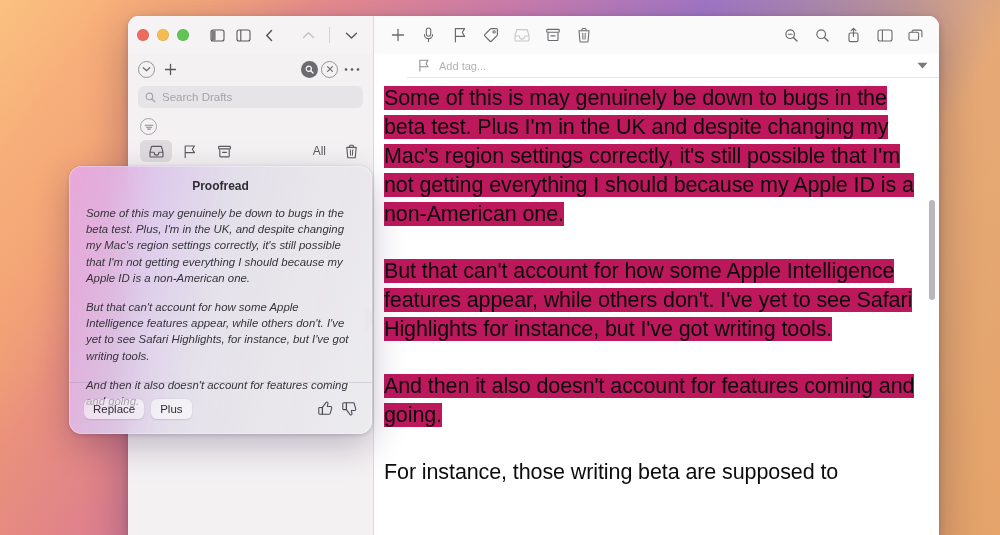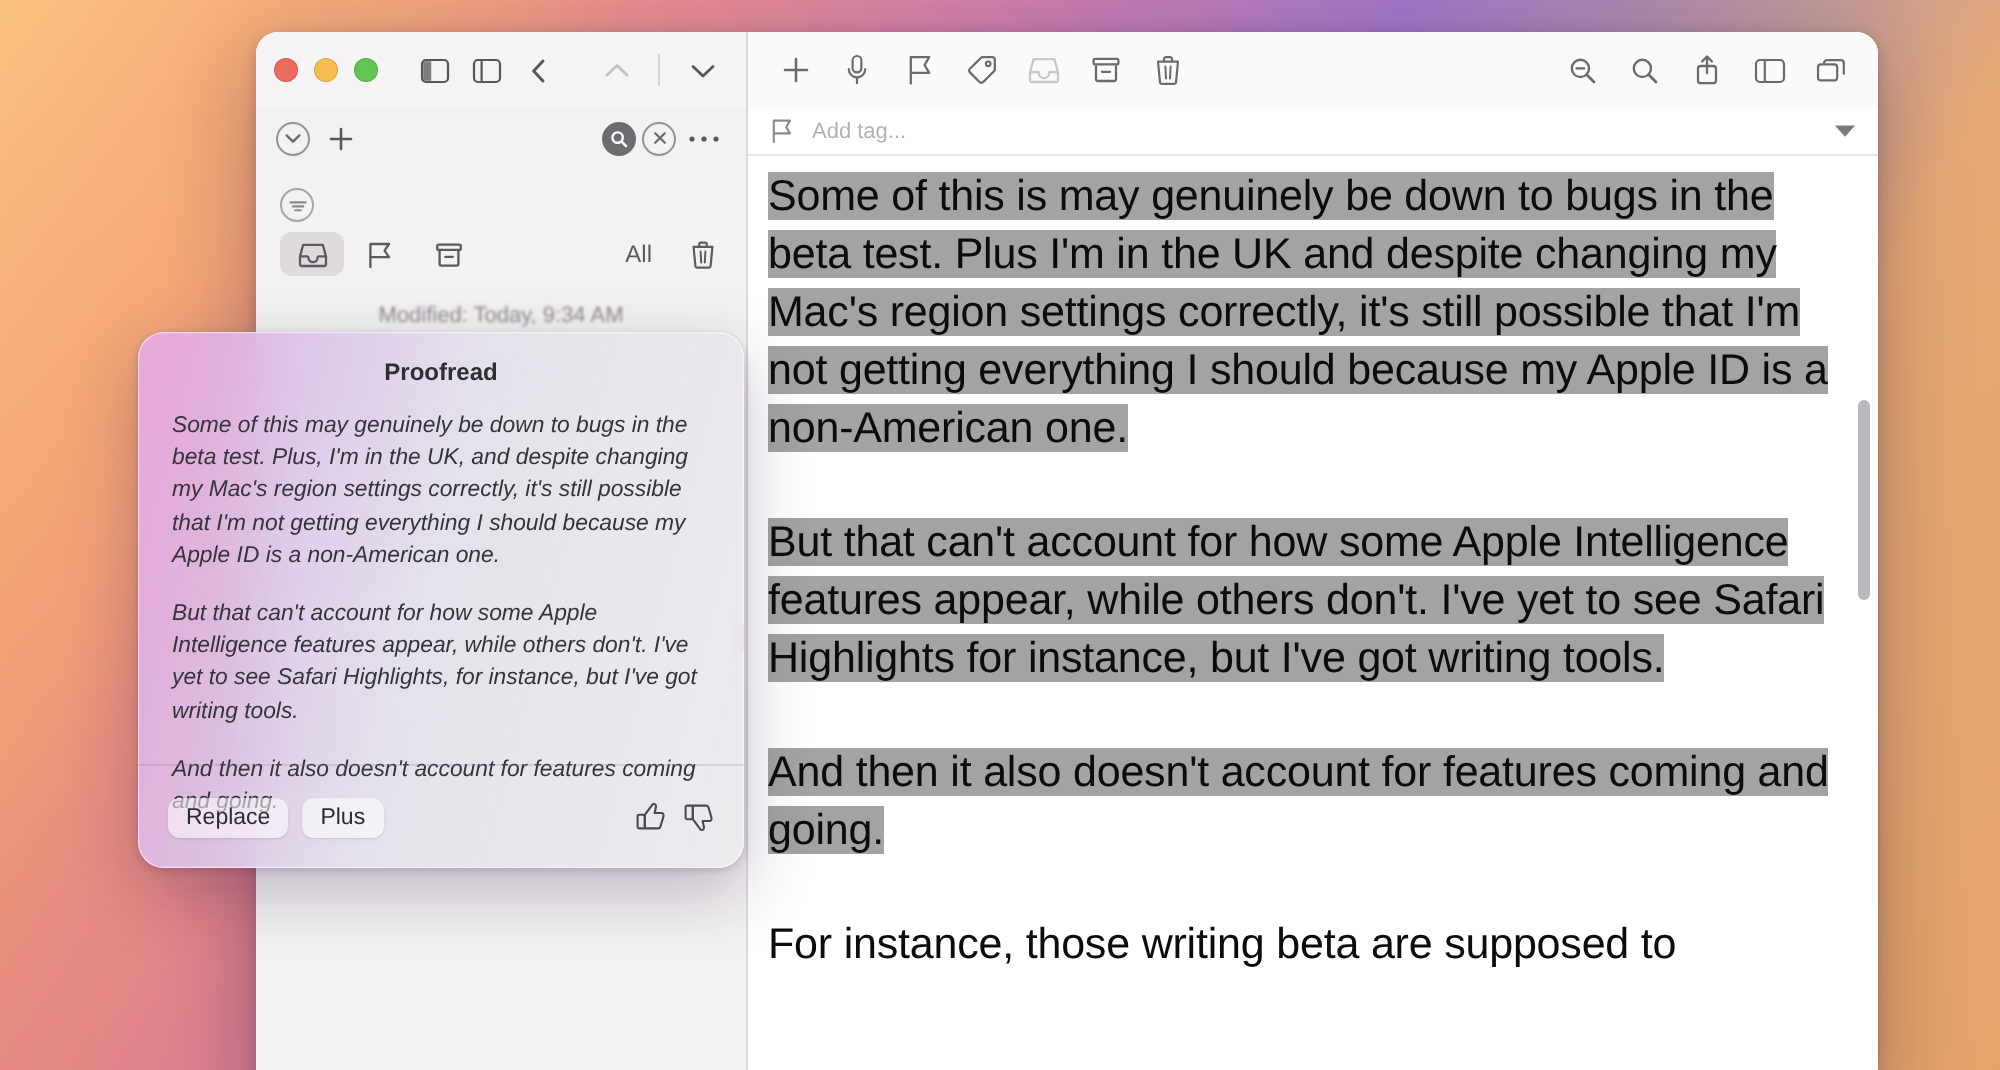--- a/index.html
+++ b/index.html
@@ -114,34 +114,34 @@
     background:#fbfafb;
   }
   .ed-tb-right{ margin-left:auto; display:flex; align-items:center; gap:2px;}
   .ed-icon{
     width:29px;height:26px;display:flex;align-items:center;justify-content:center;
     color:#6c6a6e;
   }
   .ed-icon.dim{ color:#c9c7ca; }
   .tagbar{
     height:24px; display:flex; align-items:center; gap:9px; padding:0 11px;
-    border-bottom:1px solid #e6e4e6; background:#fff;
+    border-bottom:1px solid #e6e4e6; background:#fff;margin-left:33px;
   }
   .tag-ph{ font-size:11px; color:#b4b1b6; }
   .tag-right{ margin-left:auto; color:#7b7980; display:flex; align-items:center;}
   .doc{
     flex:1; padding:6px 22px 0 10px; position:relative; overflow:hidden;
   }
   .para{
     font-size:21.5px; line-height:29px; color:#0c0c0d;
     letter-spacing:-.1px; margin-bottom:28px;
     max-width:537px;
   }
   .para.clip-top{ margin-top:-11px; }
-  .sel{ background:#a3a3a3; }
+  .sel{ background:#be185d; }
   .scrollbar{
     position:absolute; right:4px; top:122px; width:6px; height:100px;
     background:#b9b7bc; border-radius:3px;
     box-shadow:0 0 0 1px rgba(255,255,255,.8);
   }
 
   
   .popup{
     position:absolute; left:69px; top:166px; width:303px; height:268px;
     border-radius:13px; overflow:hidden;
@@ -262,20 +262,29 @@
         <div class="tb-icon" style="width:22px">
           <svg width="16" height="5" viewBox="0 0 16 5">
               <circle cx="2" cy="2.5" r="1.3" fill="currentColor"></circle>
               <circle cx="8" cy="2.5" r="1.3" fill="currentColor"></circle>
               <circle cx="14" cy="2.5" r="1.3" fill="currentColor"></circle>
             </svg>
         </div>
       </div>
     </div>
 
+    <div class="searchbar">
+      <span style="display:flex">
+        <svg width="11" height="11" viewBox="0 0 11 11">
+            <circle cx="4.4" cy="4.4" r="3.3" fill="none" stroke="#a6a3a8" stroke-width="1.15"></circle>
+            <line x1="6.9" y1="6.9" x2="9.8" y2="9.8" stroke="#a6a3a8" stroke-width="1.3" stroke-linecap="round"></line>
+          </svg>
+      </span>
+      <span>Search Drafts</span>
+    </div>
 
     <div class="filter-row">
       <div class="chip-circle">
         <svg width="10" height="8" viewBox="0 0 10 8">
             <line x1="1.2" y1="2.2" x2="8.8" y2="2.2" stroke="#8d8a90" stroke-width="1.05" stroke-linecap="round"></line>
             <line x1="2.4" y1="4.2" x2="7.6" y2="4.2" stroke="#8d8a90" stroke-width="1.05" stroke-linecap="round"></line>
             <line x1="3.6" y1="6.1" x2="6.4" y2="6.1" stroke="#8d8a90" stroke-width="1.05" stroke-linecap="round"></line>
           </svg>
       </div>
     </div>

